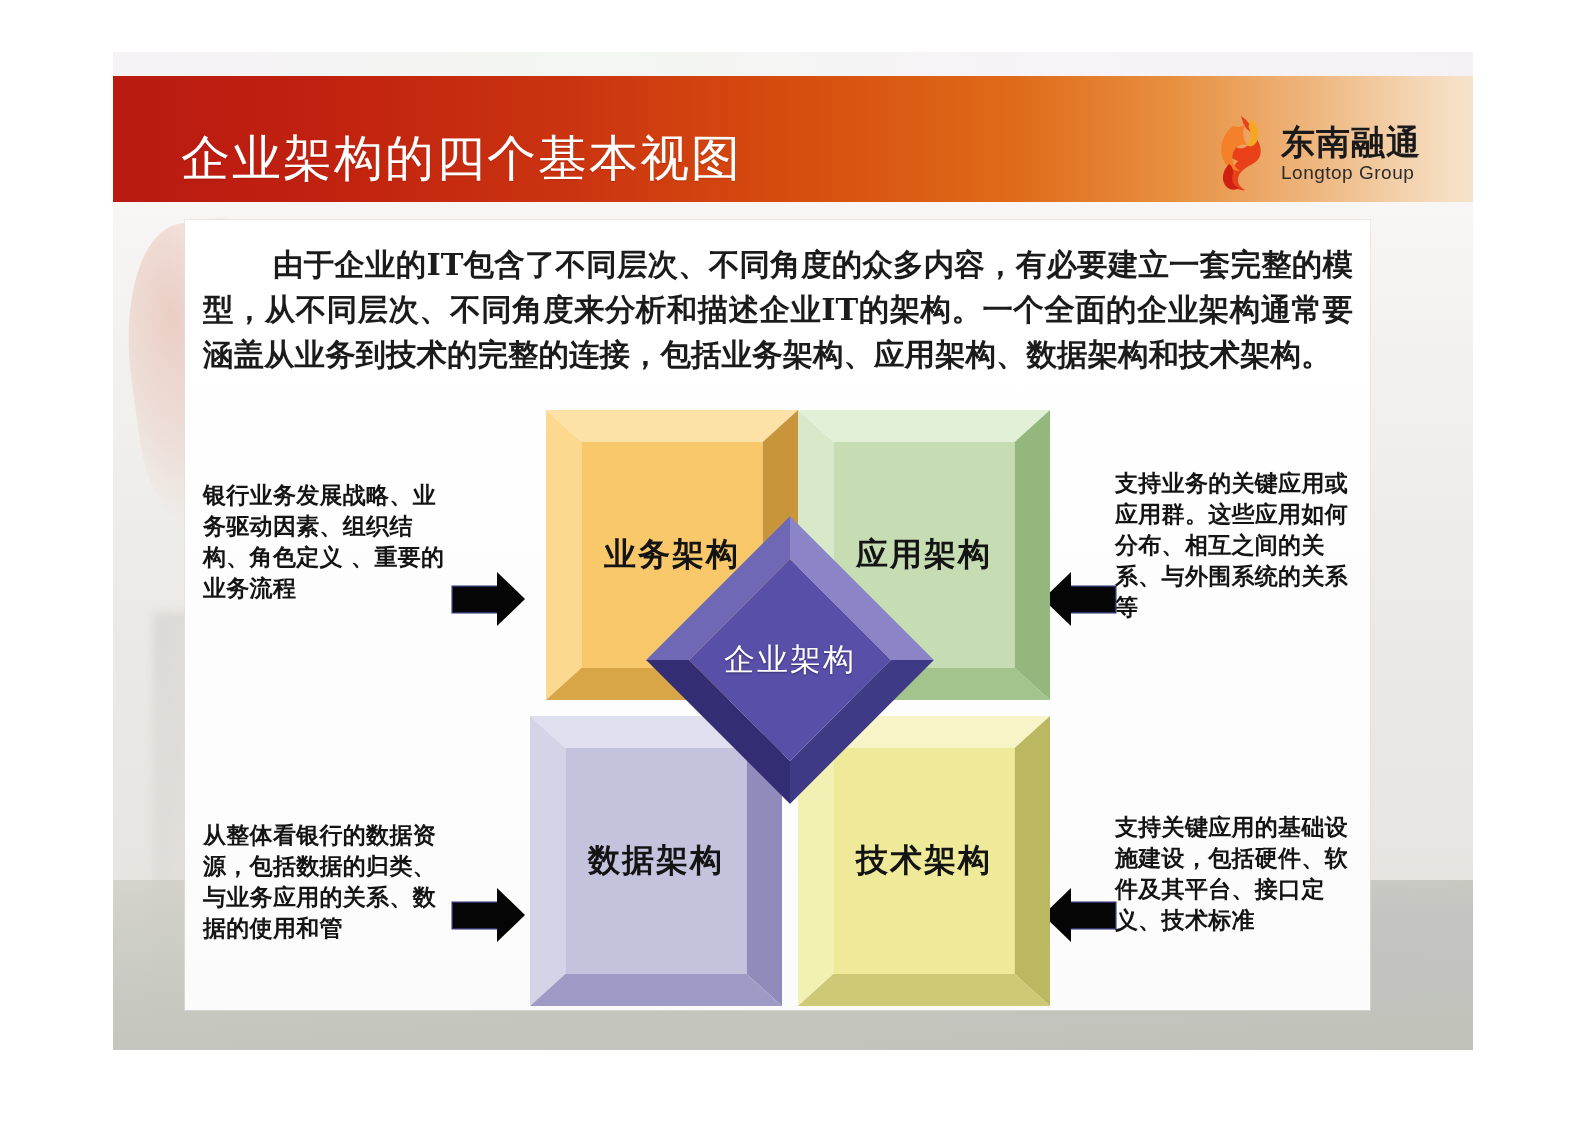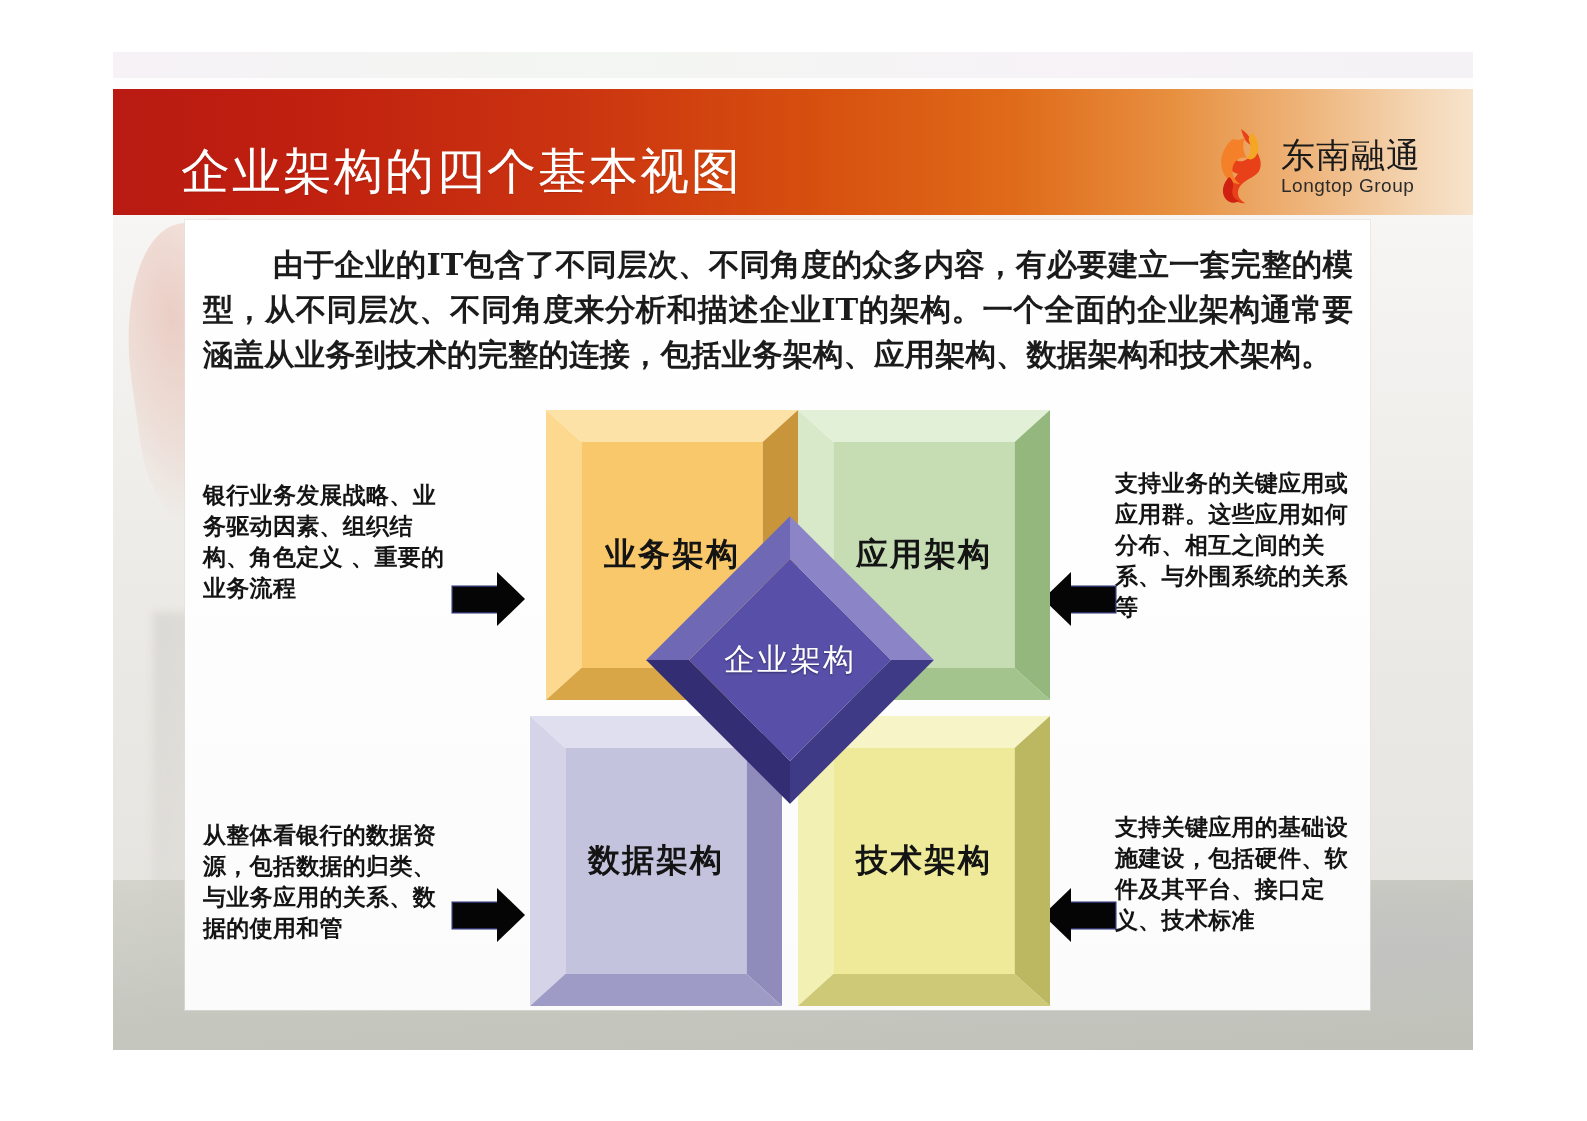--- a/index.html
+++ b/index.html
@@ -29,21 +29,21 @@
     position: absolute;
     left: 0; top: 0;
     width: 100%; height: 26px;
     background: linear-gradient(90deg,#f6f2f6 0%, #f3f6f2 35%, #f7f3f7 70%, #f4f2f4 100%);
   }
 
   
   .banner {
     position: absolute;
     left: 0;
-    top: 37px;
+    top: 24px;
     width: 100%;
     height: 126px;
     background: linear-gradient(90deg,
         #b91a12 0%,
         #c0200f 14%,
         #cb3410 34%,
         #d7500f 52%,
         #df6a19 66%,
         #e79040 78%,
         #eeb57c 88%,
@@ -71,21 +71,21 @@
     align-items: center;
     gap: 12px;
   }
   .logo-mark {
     width: 62px; height: 78px;
     position: relative;
   }
   .logo-text { line-height: 1; }
   .logo-cn {
     font-size: 34px;
-    font-weight: normal;
+    font-weight: bold;
     color: #1a1a1a;
     letter-spacing: 1px;
     white-space: nowrap;
   }
   .logo-en {
     font-size: 19px;
     color: #2b2b2b;
     letter-spacing: .5px;
     margin-top: 4px;
     white-space: nowrap;

